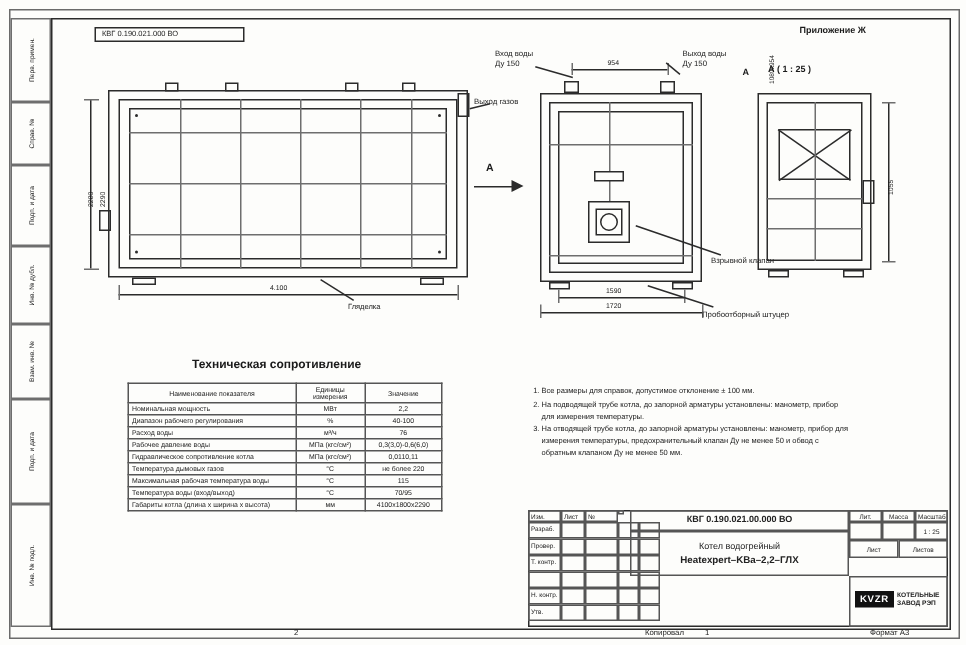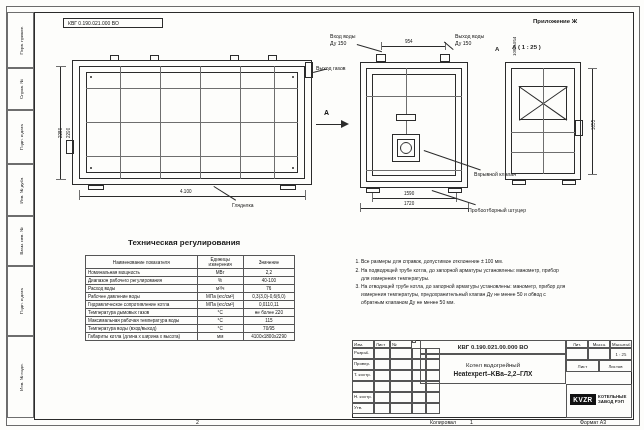--- a/index.html
+++ b/index.html
@@ -196,21 +196,21 @@
   <div class="rect" style="left:562px;top:180px;width:14px;height:5px;"></div>
 
   <div class="ln vline" style="left:592px;top:68px;height:106px;"></div>
   <div class="ln hline thin" style="left:588px;top:68px;width:9px;"></div>
   <div class="ln hline thin" style="left:588px;top:174px;width:9px;"></div>
   <div class="dim rot" style="left:591px;top:130px;">1055</div>
   <div class="dim rot" style="left:512px;top:56px;font-size:4.4px;">1080x954</div>
 
   <div class="txt b" style="left:495px;top:46px;font-size:6px;">А</div>
 
-  <div class="txt b" style="left:128px;top:238px;font-size:8px;">Техническая регулирования</div>
+  <div class="txt b" style="left:128px;top:238px;font-size:8px;">Техническая сопротивление</div>
 
   <table style="position:absolute;left:85px;top:255px;width:210px;">
     <thead>
       <tr>
         <th class="tc-center" style="width:118px;">Наименование показателя</th>
         <th class="tc-center" style="width:44px;">Единицы измерения</th>
         <th class="tc-center" style="width:48px;">Значение</th>
       </tr>
     </thead>
     <tbody id="spec-body">

